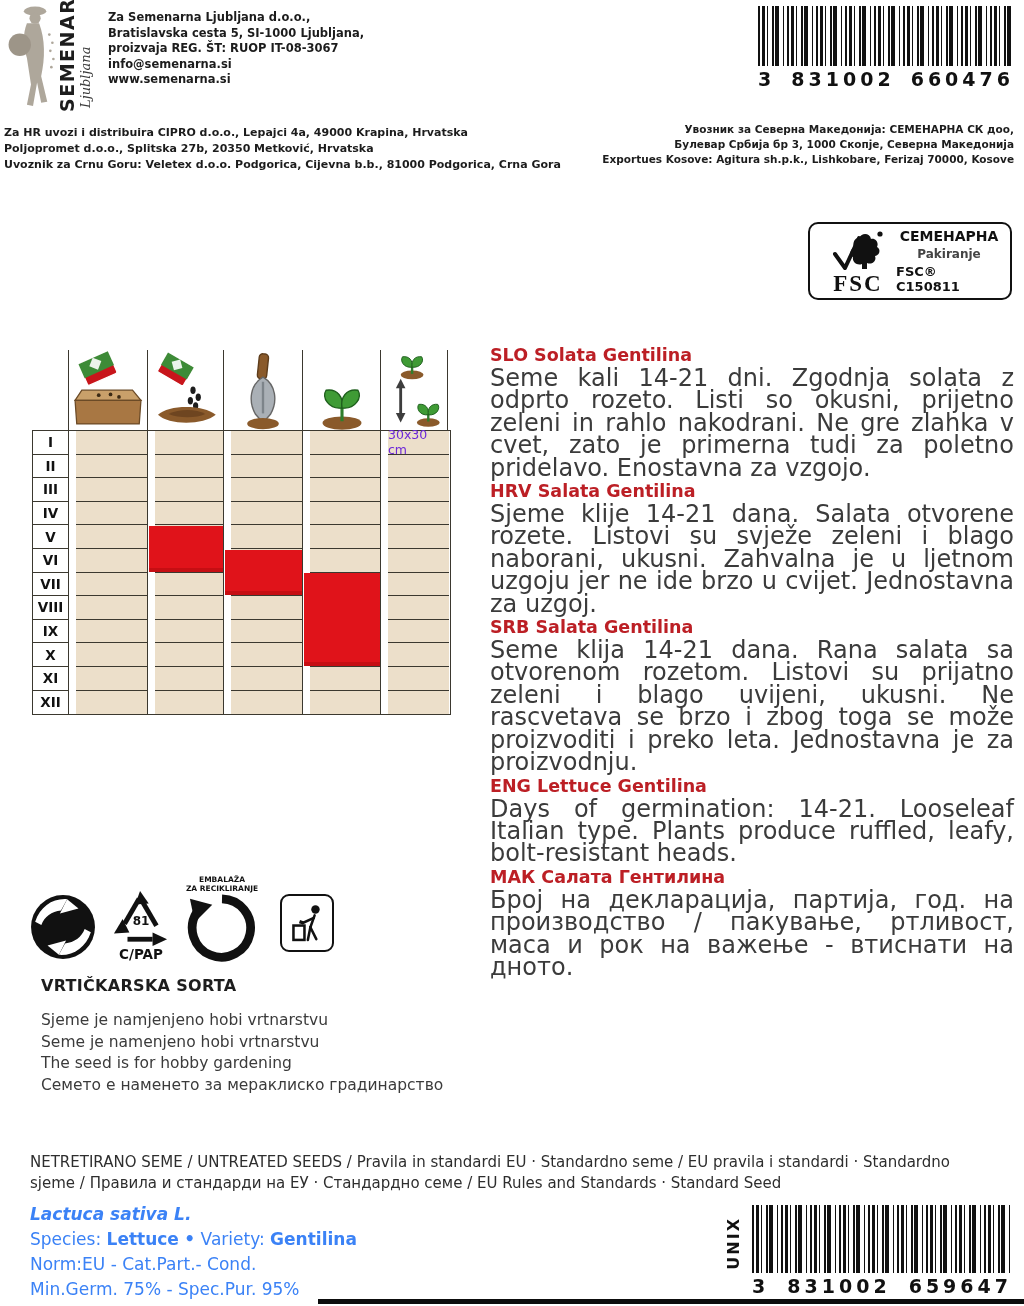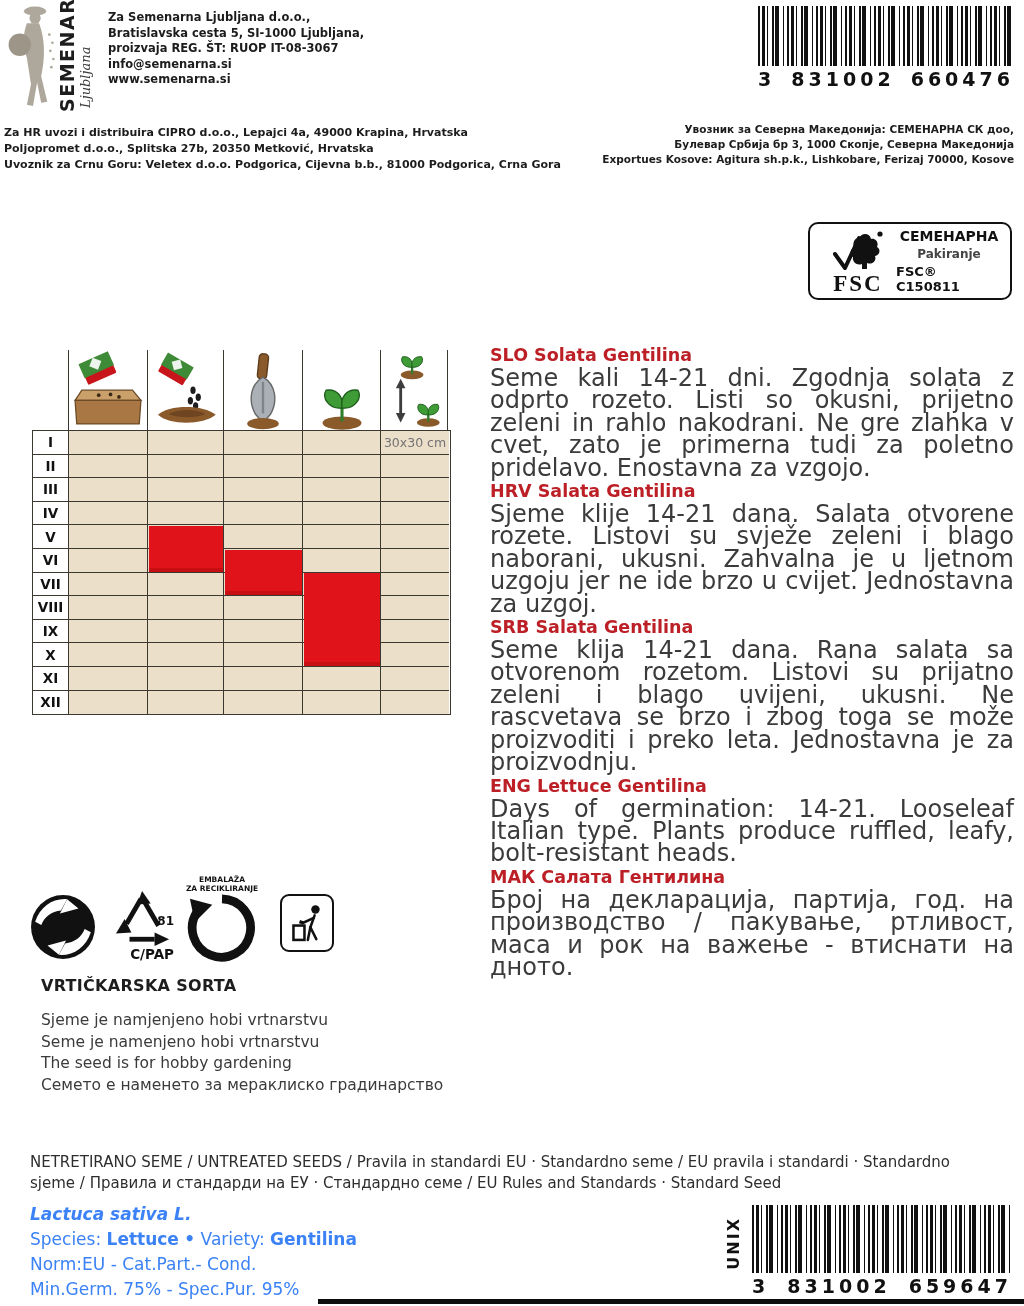--- a/index.html
+++ b/index.html
@@ -41,34 +41,34 @@
   .calendar{position:absolute;left:32px;top:350px;width:419px;}
   .cal-header{display:grid;grid-template-columns:36px 79px 76px 79px 78px 68px;height:80px;}
   .hcell{display:flex;align-items:flex-end;justify-content:center;padding-bottom:2px;border-left:1.5px solid #3b382f;}
   .hcell:first-child{border-left:none;}
   .hcell:last-child{border-right:1.5px solid #3b382f;}
   .cal-grid{display:grid;grid-template-columns:36px 79px 76px 79px 78px 68px;grid-auto-rows:23.6px;
      border:1.5px solid #3b382f;}
   .cal-label{background:#fff;border-right:1.5px solid #3b382f;border-bottom:1.5px solid #3b382f;
      display:flex;align-items:center;justify-content:center;font-size:13.5px;font-weight:bold;color:#111;}
   .cal-cell{background:#ecdfca;border-right:1.5px solid #3b382f;border-bottom:1.5px solid #3b382f;
-     display:flex;align-items:center;justify-content:center;font-size:12.5px;color:#737373;}
+     display:flex;align-items:center;justify-content:center;font-size:12.5px;color:#6d28d9;margin-left:7px;}
   .cal-grid > div:nth-child(6n){border-right:none;}
   .cal-grid > div:nth-last-child(-n+6){border-bottom:none;}
   .cal-bar{position:absolute;background:#e0131a;box-shadow:inset 0 -4px 0 rgba(120,0,0,.25);}
 
   
   .desc-col{position:absolute;left:490px;top:344px;width:524px;}
   .desc-title{color:#bc1f25;font-size:17.5px;font-weight:bold;line-height:23px;}
   .desc-body{font-size:24px;line-height:22.4px;color:#3b3b3b;text-align:justify;margin-bottom:1px;}
 
   
   .recycle{position:absolute;left:28px;top:876px;width:300px;height:92px;}
   .greendot{position:absolute;left:2px;top:18px;}
-  .mobius{position:absolute;left:80px;top:14px;width:66px;text-align:right;}
+  .mobius{position:absolute;left:80px;top:14px;width:66px;text-align:center;}
   .mobius-num{position:absolute;left:0;right:0;top:24px;font-size:12px;font-weight:bold;color:#111;}
   .mobius-mat{font-size:13.5px;font-weight:bold;color:#111;margin-top:-4px;}
   .embalaza{position:absolute;left:148px;top:0;width:92px;text-align:center;}
   .embalaza-label{font-size:7.5px;font-weight:bold;color:#111;line-height:8.5px;}
   .tidyman{position:absolute;left:252px;top:18px;width:54px;height:58px;border:2.5px solid #111;border-radius:9px;
      display:flex;align-items:center;justify-content:center;}
 
   
   .hobby{position:absolute;left:30px;top:976px;width:440px;margin-left:11px;}
   .hobby-title{font-size:16px;font-weight:bold;color:#1d1d1d;letter-spacing:.3px;}

